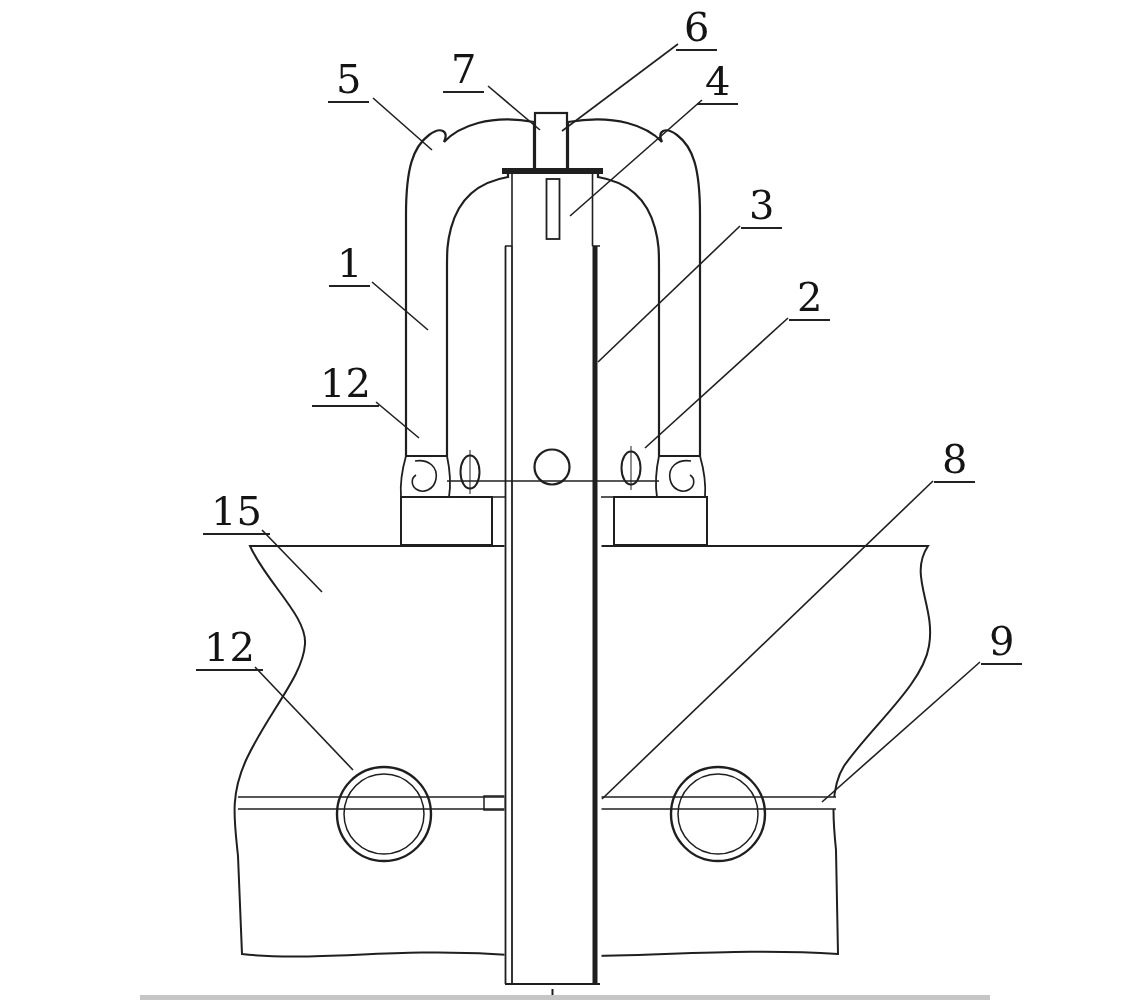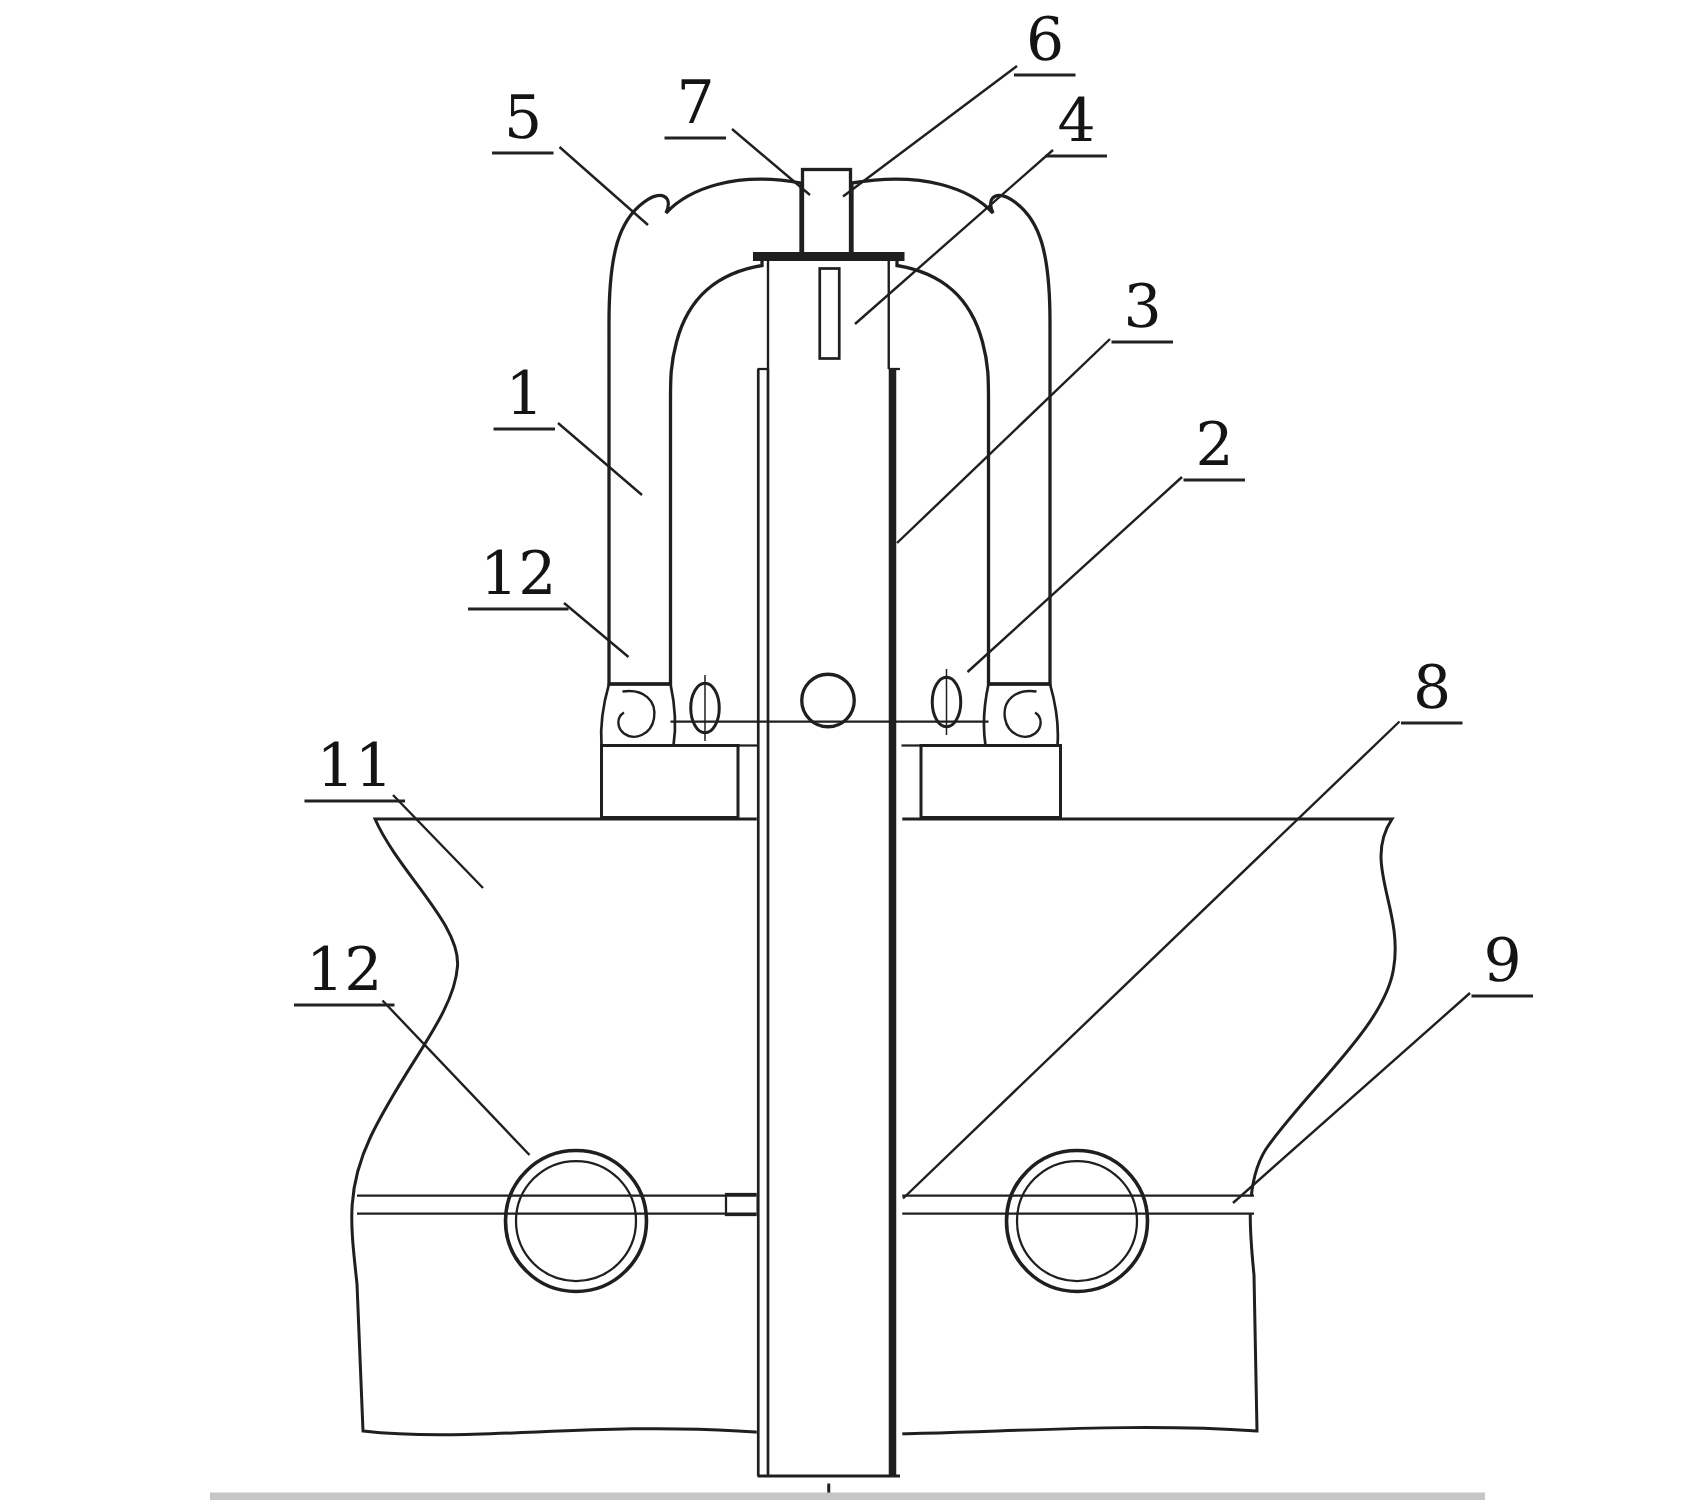--- a/index.html
+++ b/index.html
@@ -163,18 +163,18 @@
   </svg>
 
   <div class="callout" style="left:328px;top:58px"><span class="num">5</span></div>
   <div class="callout" style="left:443px;top:48px"><span class="num">7</span></div>
   <div class="callout" style="left:676px;top:6px"><span class="num">6</span></div>
   <div class="callout" style="left:697px;top:60px"><span class="num">4</span></div>
   <div class="callout" style="left:741px;top:184px"><span class="num">3</span></div>
   <div class="callout" style="left:329px;top:242px"><span class="num">1</span></div>
   <div class="callout" style="left:789px;top:276px"><span class="num">2</span></div>
   <div class="callout" style="left:312px;top:362px"><span class="num">12</span></div>
-  <div class="callout" style="left:203px;top:490px"><span class="num">11</span></div>
+  <div class="callout" style="left:203px;top:490px"><span class="num">15</span></div>
   <div class="callout" style="left:934px;top:438px"><span class="num">8</span></div>
   <div class="callout" style="left:196px;top:626px"><span class="num">12</span></div>
   <div class="callout" style="left:981px;top:620px"><span class="num">9</span></div>
 
 </div>
 
 </body></html>

